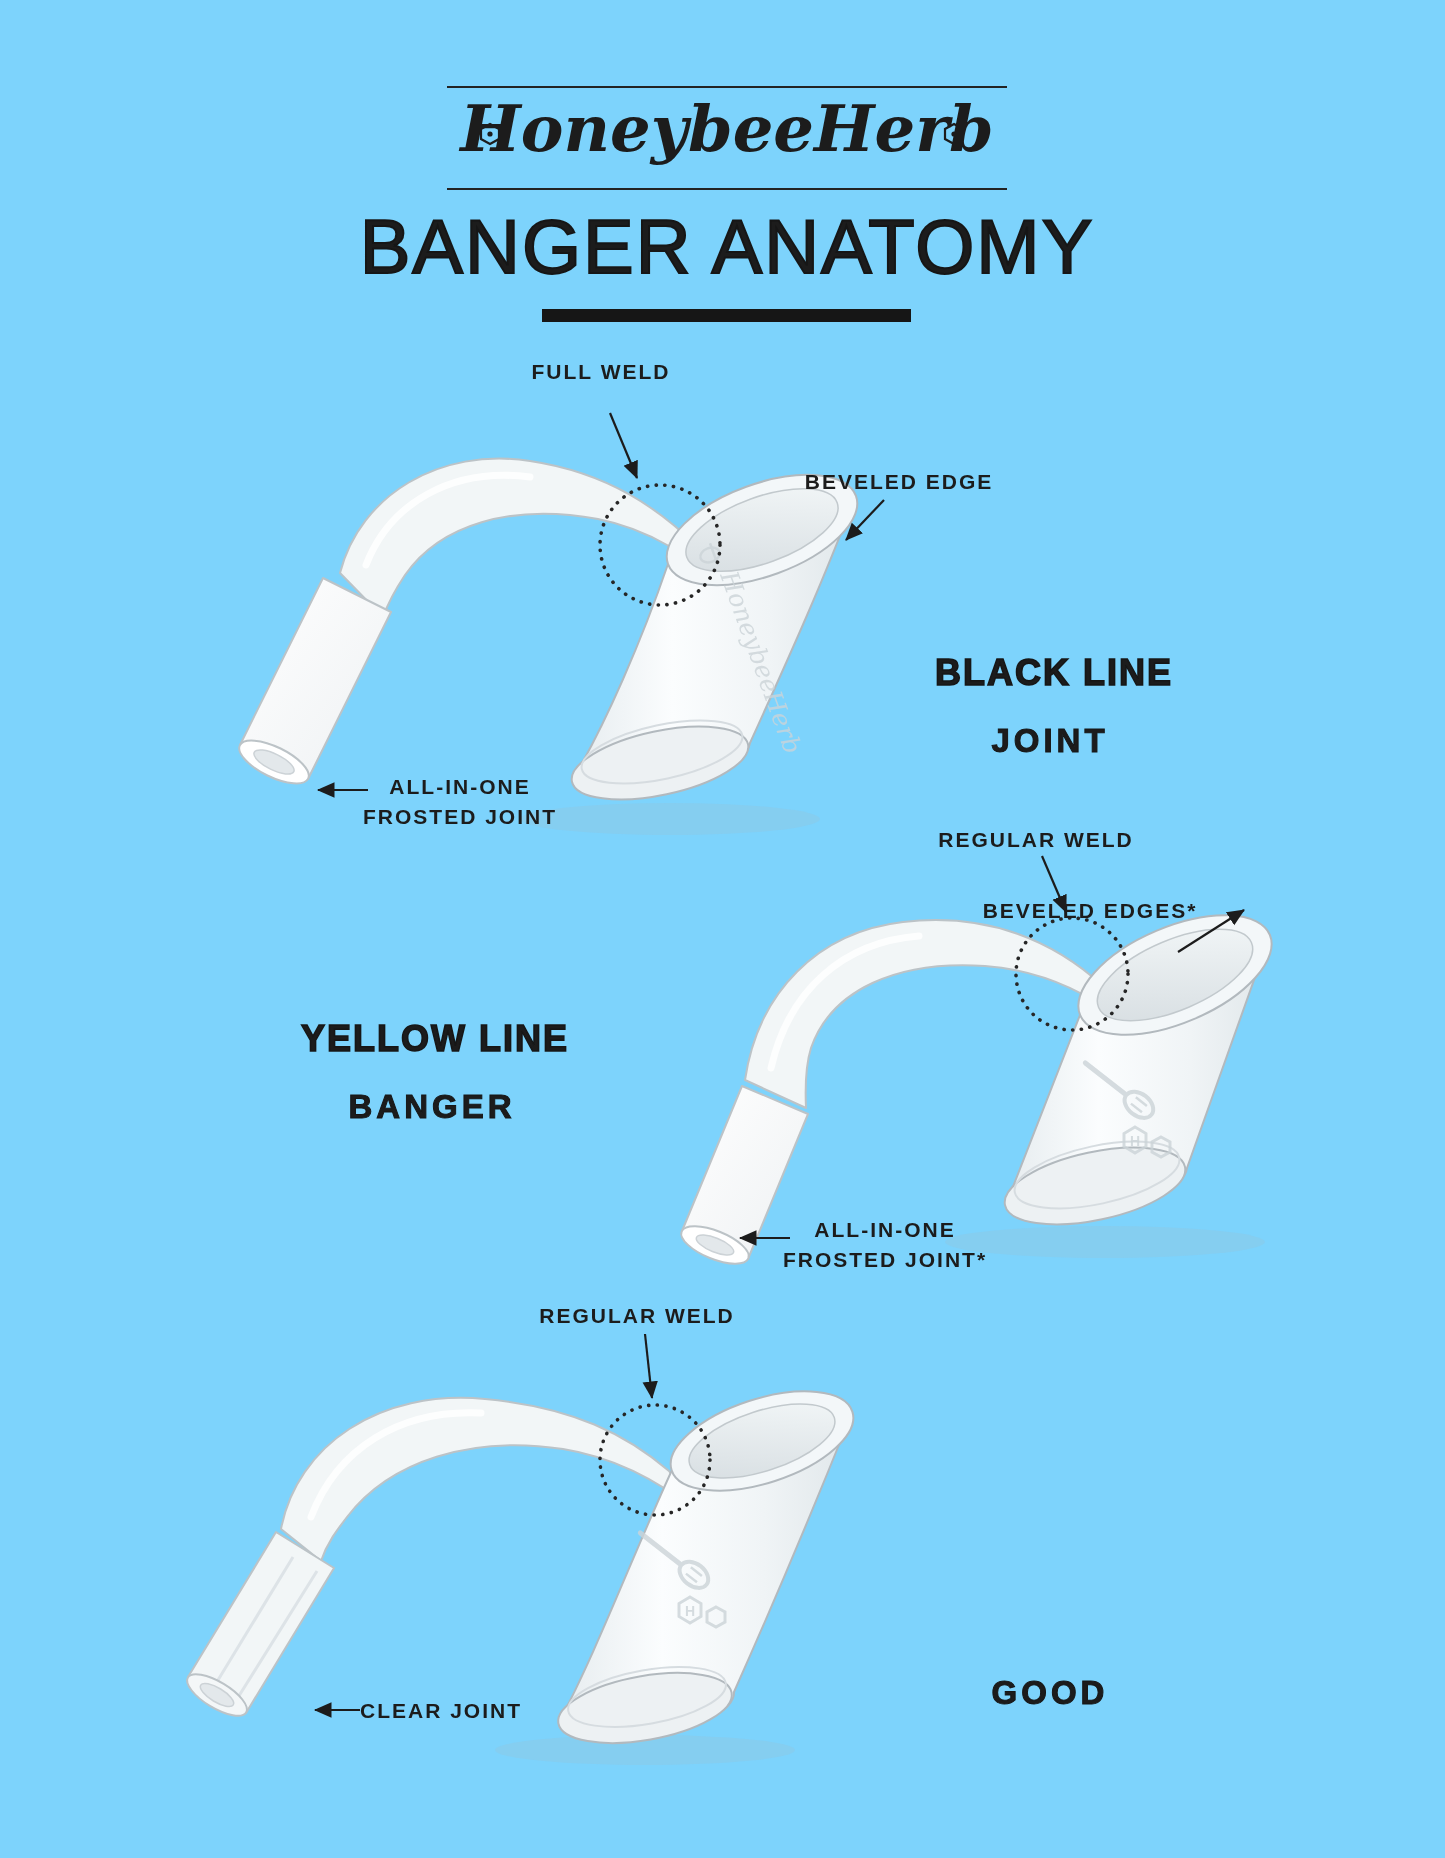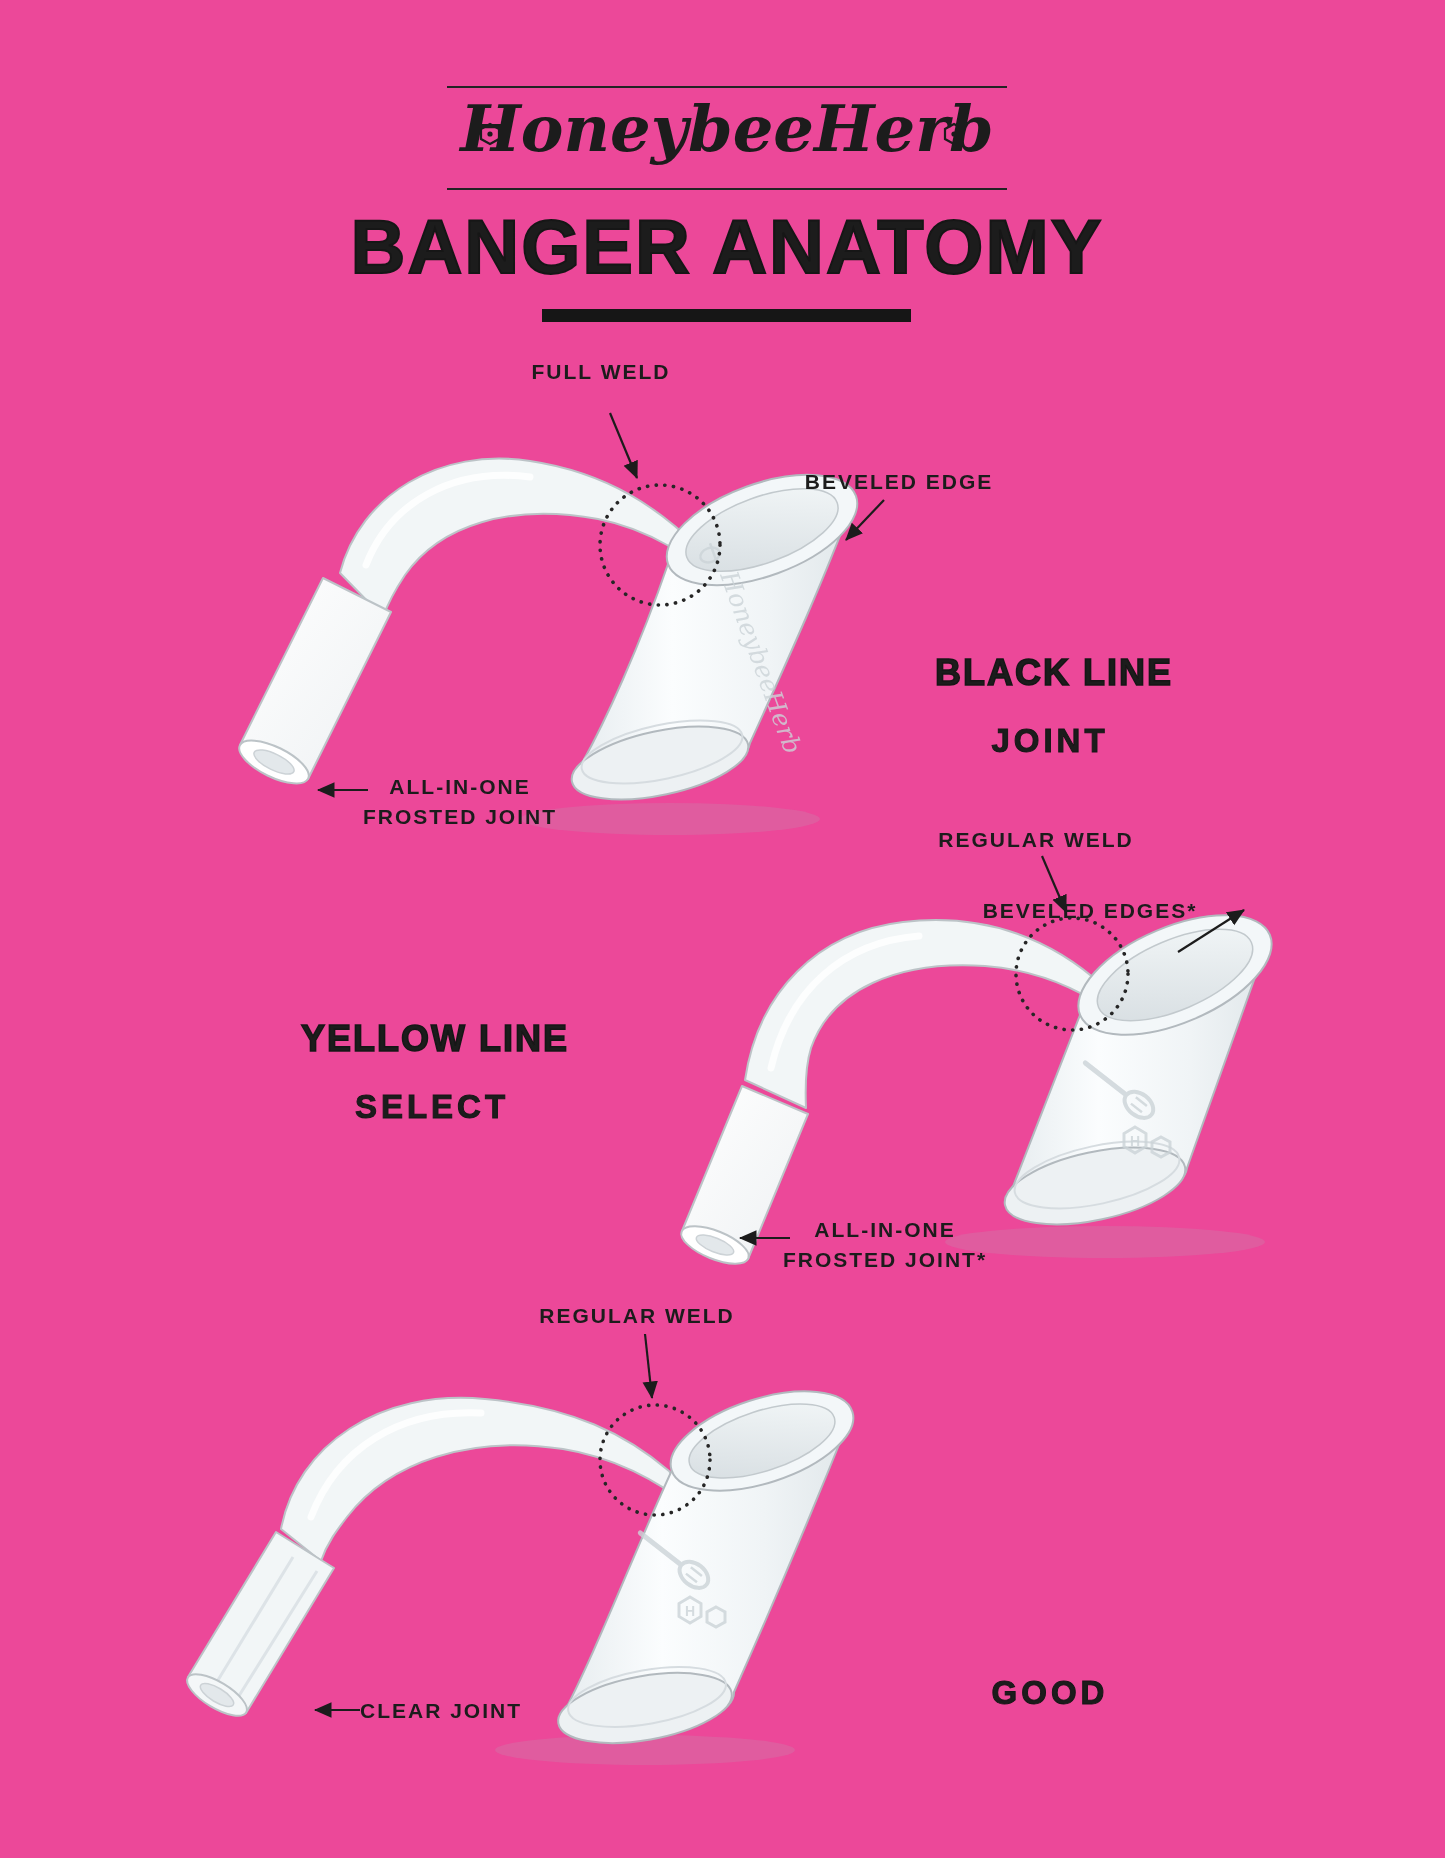--- a/index.html
+++ b/index.html
@@ -1,28 +1,28 @@
 <!DOCTYPE html>
 <html><head>
 <meta charset="utf-8">
 <style>
   * { margin:0; padding:0; box-sizing:border-box; }
   html,body { background:#ffffff; }
   #canvas {
-    position:relative; width:1445px; height:1858px; background:#ec4899;
+    position:relative; width:1445px; height:1858px; background:#7dd3fc;
     font-family:"Liberation Sans", sans-serif; color:#1c1c1c; overflow:hidden;
   }
   .cx { transform:translateX(-50%); }
   .hline { position:absolute; left:447px; width:560px; height:2px; background:#232323; }
   .logo {
     position:absolute; font-family:"DejaVu Serif", serif; font-style:italic; font-weight:bold;
     font-size:64px; line-height:70px; white-space:nowrap; z-index:6;
   }
   .title {
-    position:absolute; font-size:76px; line-height:84px; font-weight:700; letter-spacing:2px;
+    position:absolute; font-size:76px; line-height:84px; font-weight:400; letter-spacing:2px;
     -webkit-text-stroke:2px #161616; white-space:nowrap; z-index:6;
   }
   .underbar { position:absolute; background:#161616; }
   .ann {
     position:absolute; font-size:21px; font-weight:700; letter-spacing:2px;
     white-space:nowrap; z-index:7;
   }
   .ann2 { text-align:center; line-height:30px; }
   .heading {
     position:absolute; font-size:36px; font-weight:800; letter-spacing:2px;
@@ -228,21 +228,21 @@
   <div class="heading cx" style="left:1054px; top:652px">BLACK LINE</div>
   <div class="grade cx" style="left:1050px; top:722px">JOINT</div>
   <div class="ann ann2 cx" style="left:460px; top:772px">
     <div>ALL-IN-ONE</div>
     <div>FROSTED JOINT</div>
   </div>
 
   <div class="ann cx" style="left:1036px; top:828px">REGULAR WELD</div>
   <div class="ann cx" style="left:1090px; top:899px">BEVELED EDGES*</div>
   <div class="heading cx" style="left:435px; top:1018px">YELLOW LINE</div>
-  <div class="grade cx" style="left:432px; top:1088px">SELECT</div>
+  <div class="grade cx" style="left:432px; top:1088px">BANGER</div>
   <div class="ann ann2 cx" style="left:885px; top:1215px">
     <div>ALL-IN-ONE</div>
     <div>FROSTED JOINT*</div>
   </div>
 
   <div class="ann cx" style="left:637px; top:1304px">REGULAR WELD</div>
   <div class="grade cx" style="left:1050px; top:1674px">GOOD</div>
   <div class="ann cx" style="left:441px; top:1699px">CLEAR JOINT</div>
 
 

